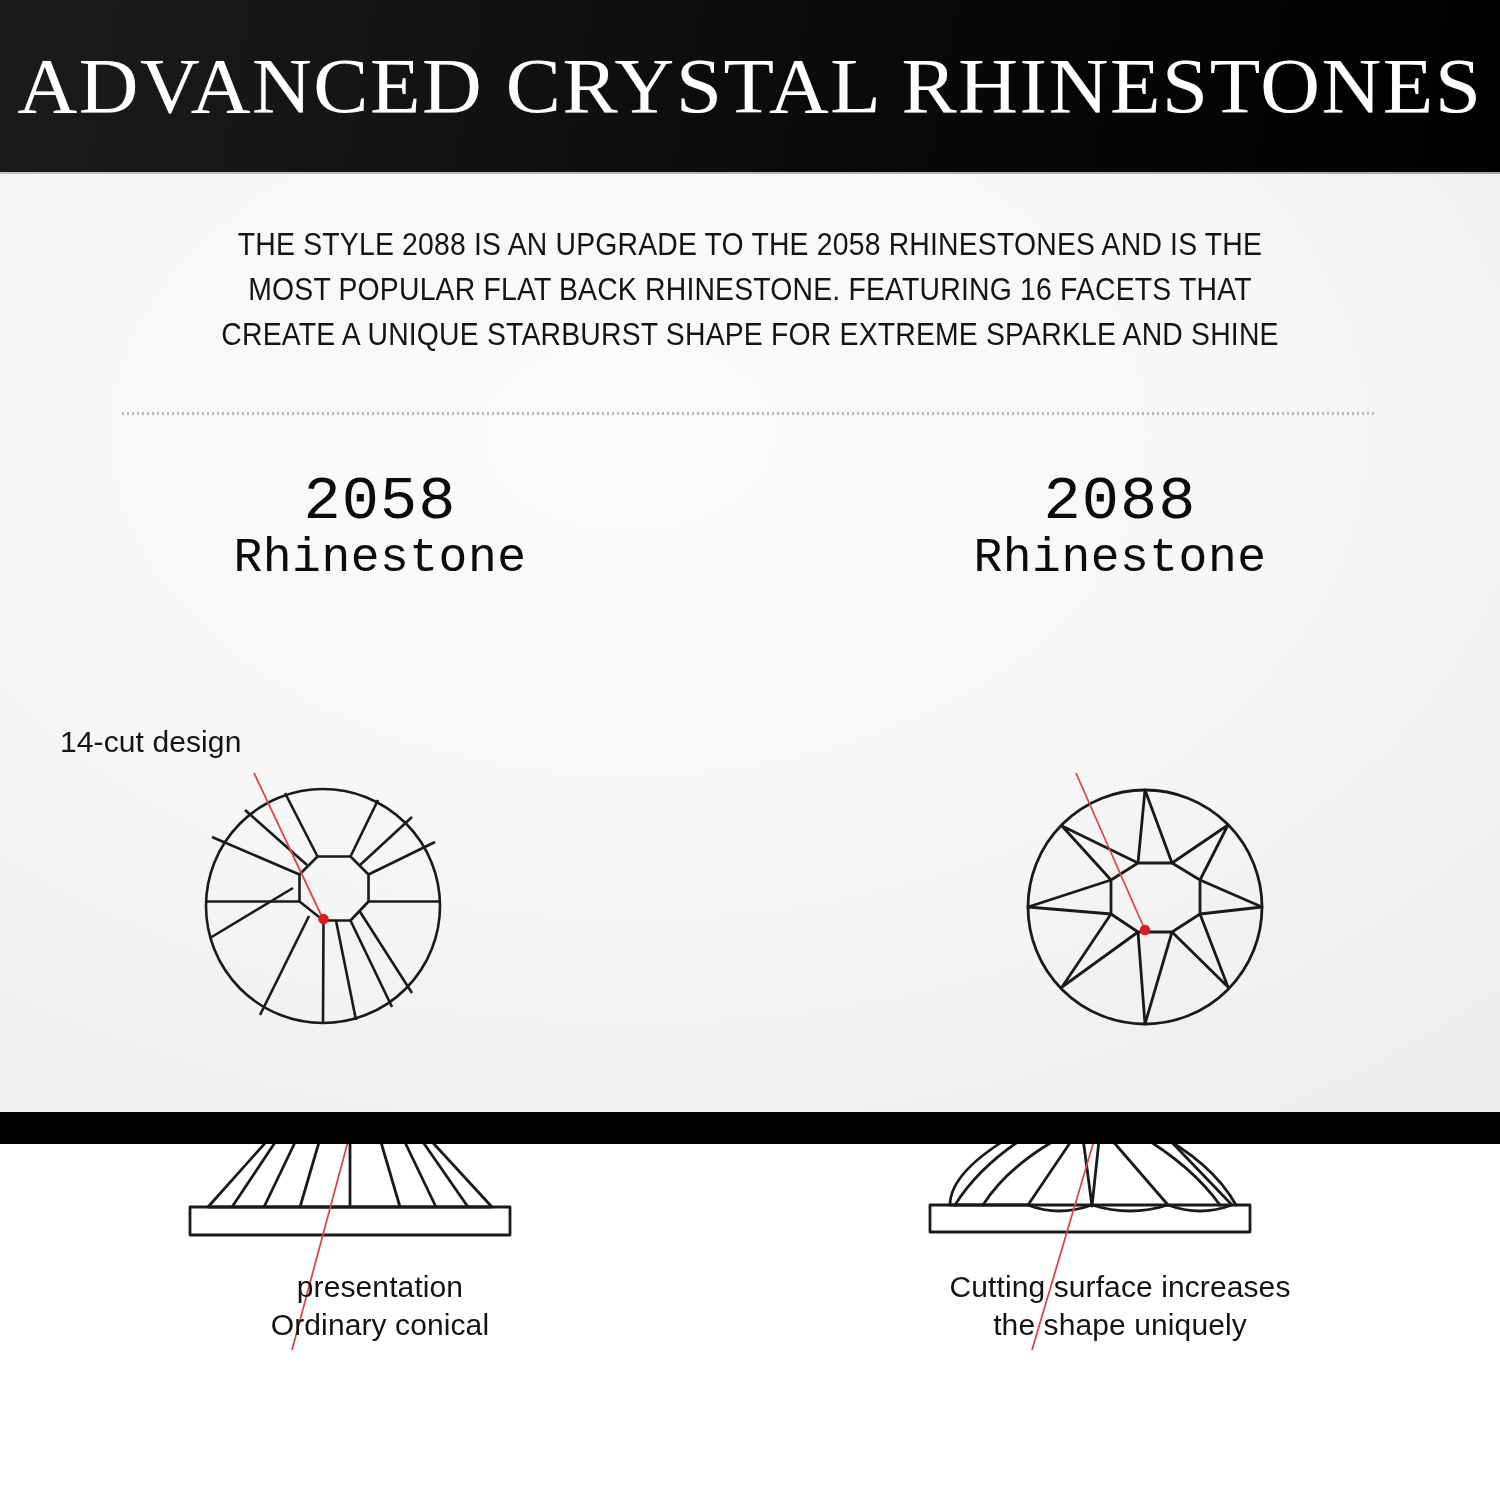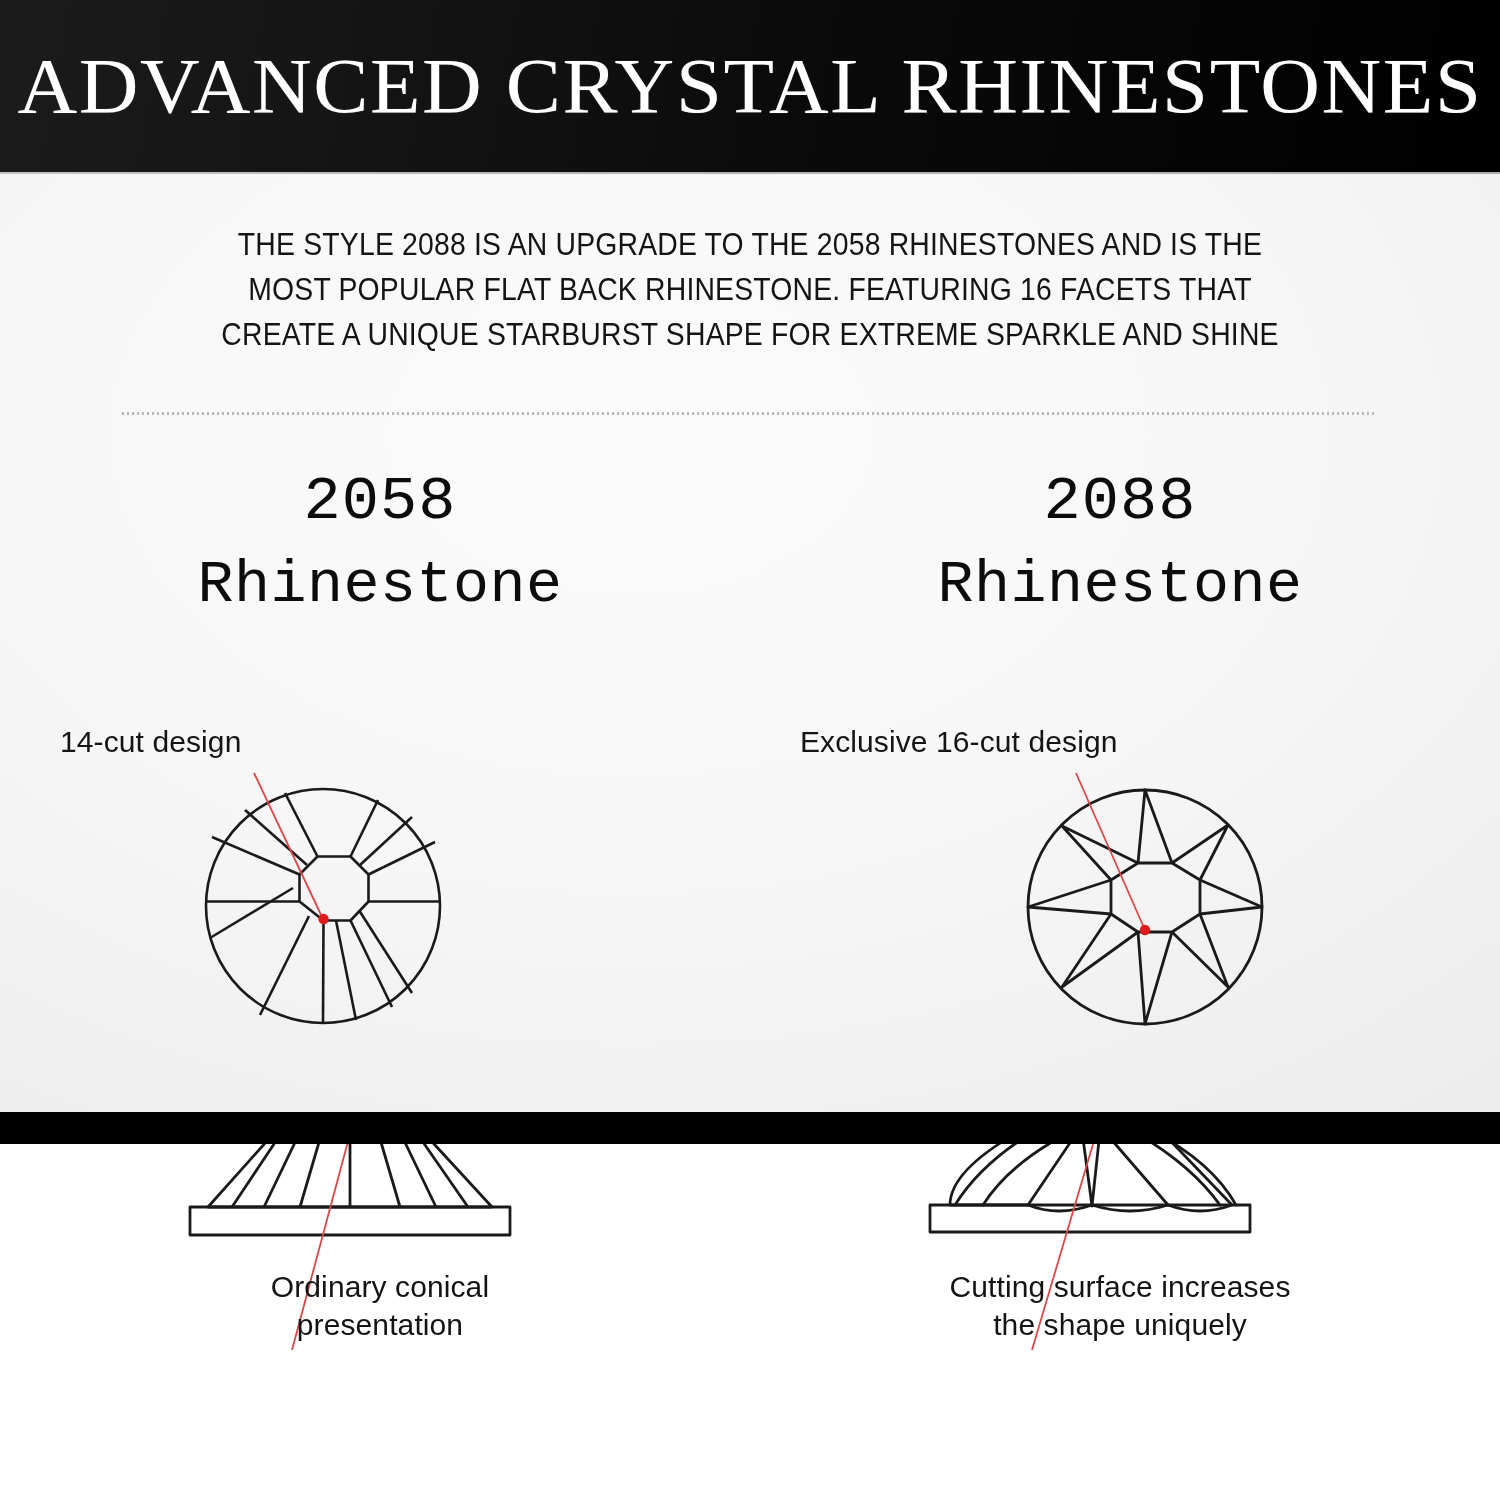--- a/index.html
+++ b/index.html
@@ -101,23 +101,22 @@
     color:#0c0c0c;
     line-height:1.04;
   }
   .col-heading .hl1 {
     display:block;
     font-size:62px;
     letter-spacing:1px;
   }
   .col-heading .hl2 {
     display:block;
-    font-size:60px;
+    font-size:48px;
     letter-spacing:0.5px;
-    margin-top:20px;
   }
 
   
   .diagram-top {
     position:absolute;
     left:0; top:255px;
     width:640px;
     height:330px;
   }
   .diagram-side {
@@ -226,35 +225,34 @@
             <line x1="290" y1="22" x2="290" y2="97"></line>
             <line x1="318" y1="22" x2="340" y2="97"></line>
             <line x1="340" y1="22" x2="376" y2="97"></line>
             <line x1="356" y1="22" x2="408" y2="97"></line>
           </g>
           <line x1="232" y1="240" x2="290" y2="24" stroke="#d94848" stroke-width="1.8"></line>
           <circle cx="290" cy="23" r="5.2" fill="#e01b1b"></circle>
         </svg>
       </div>
       <div class="caption-label" style="top:158px;">
+        <span class="caption-line">presentation</span>
         <span class="caption-line">Ordinary conical</span>
-        <span class="caption-line">presentation</span>
       </div>
     </div>
   </div>
 
   <div class="col col-right">
 
     <div class="col-heading">
       <span class="hl1">2088</span>
       <span class="hl2">Rhinestone</span>
     </div>
 
     <div class="diagram-top">
-      <div class="callout-label">Exclusive 16-cut design</div>
       <div class="svg-wrap">
         <svg width="640" height="330" viewBox="0 0 640 330">
           <g fill="none" stroke="#1a1a1a" stroke-width="2.8" stroke-linejoin="round">
 
             <circle cx="345" cy="182" r="117"></circle>
 
             <polygon points="372,138 400,155 400,189 372,207 338,207 311,189 311,155 338,138"></polygon>
 
             <path d="M 338,138 L 345,65 L 372,138"></path>
 

